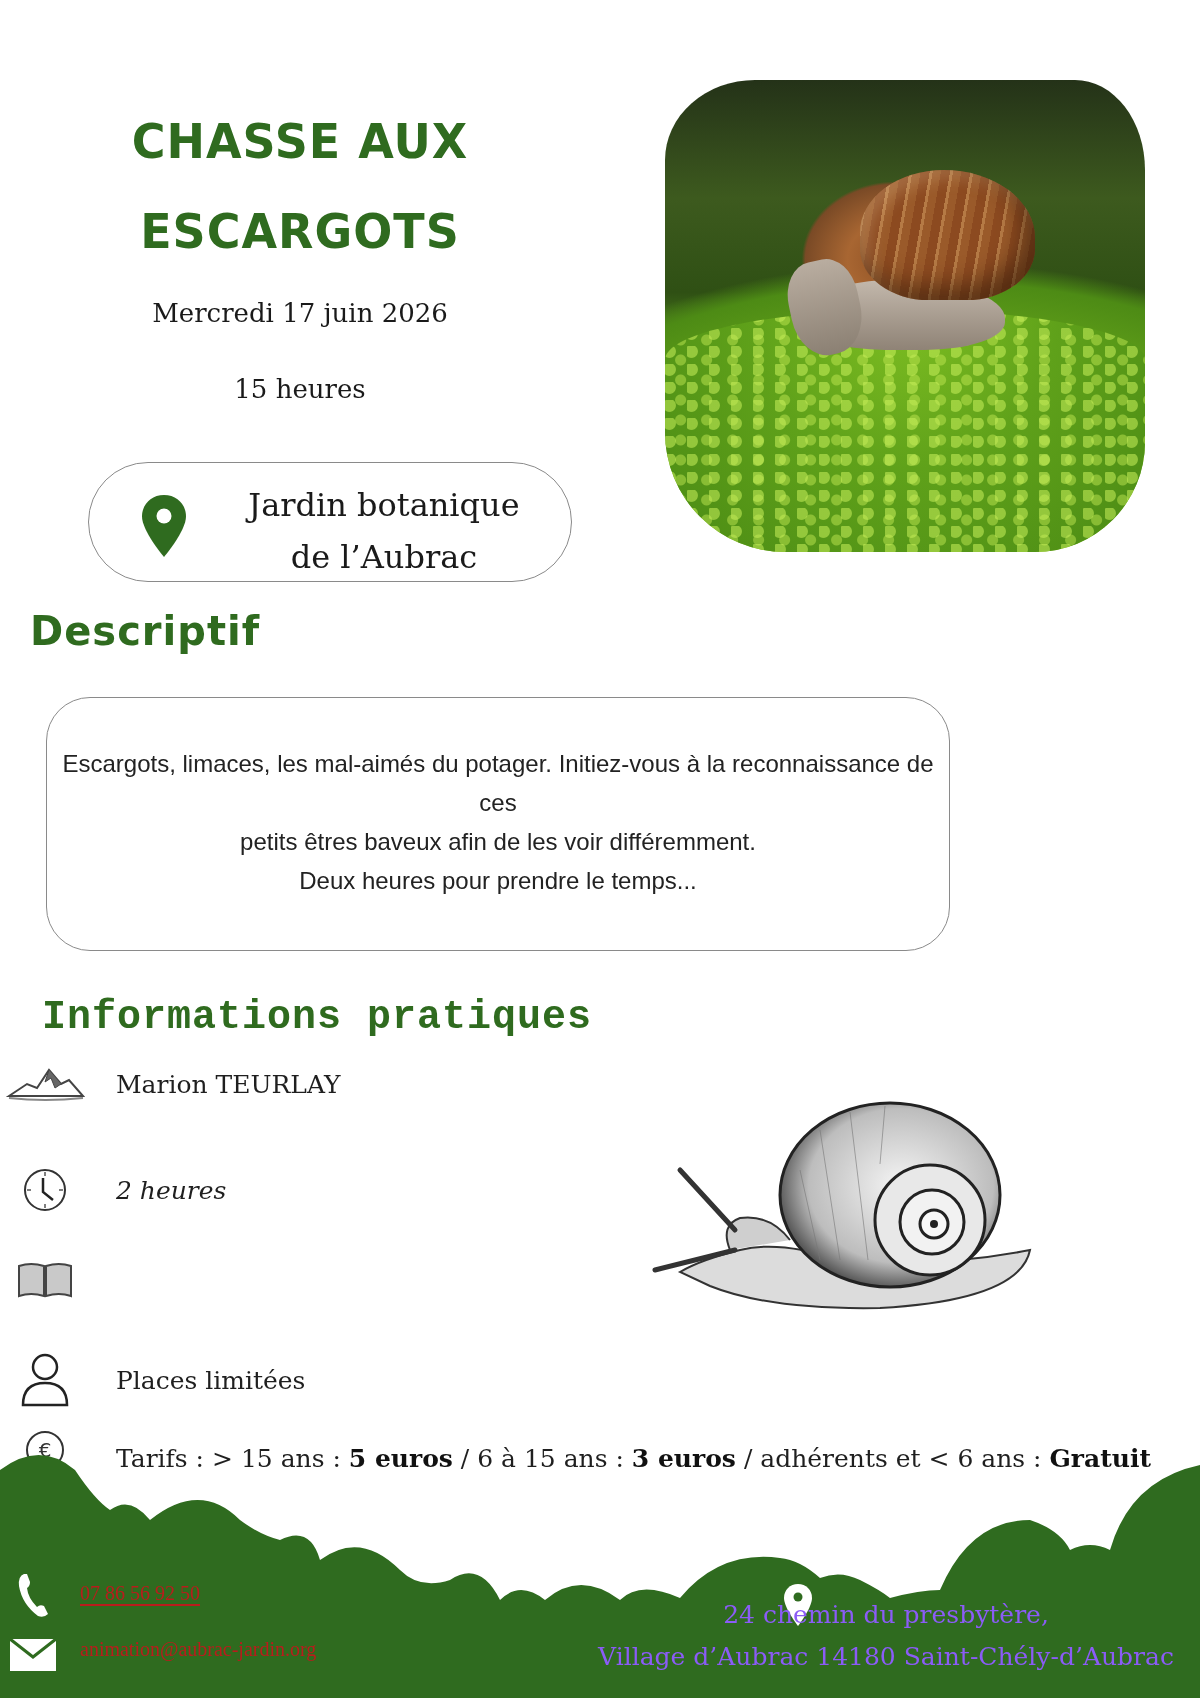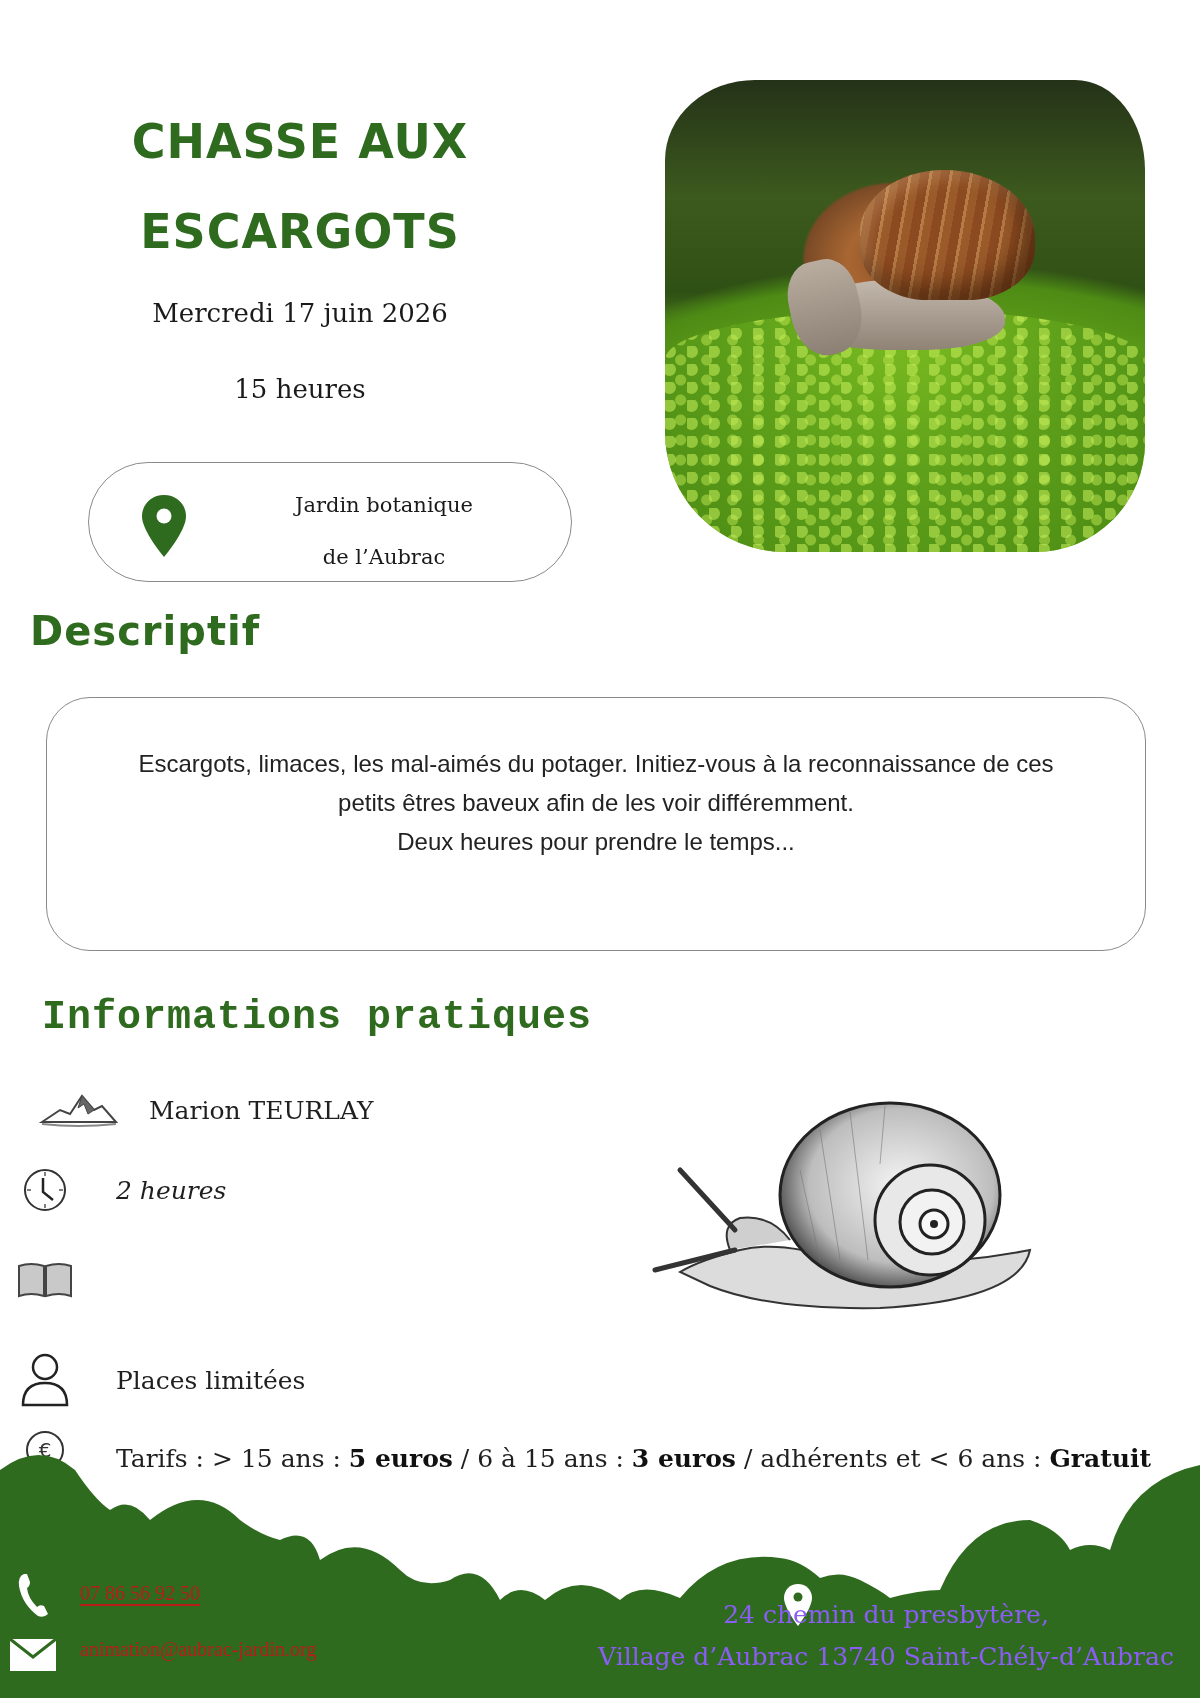--- a/index.html
+++ b/index.html
@@ -23,21 +23,21 @@
 
     .place-box {
       position: absolute; left: 88px; top: 462px; width: 484px; height: 120px;
       border: 1.5px solid #8a8a8a; border-radius: 60px;
       display: flex; align-items: center;
     }
     .place-box .pin { position: absolute; left: 50px; top: 30px; width: 50px; height: 66px; }
     .place-text {
       position: absolute; left: 140px; top: 16px; width: 310px;
       text-align: center; font-family: "DejaVu Serif", serif;
-      font-size: 21px; line-height: 52px;
+      font-size: 32px; line-height: 52px;
     }
     .place-text span { display: block; }
 
     .photo {
       position: absolute; left: 665px; top: 80px; width: 480px; height: 472px;
       border-radius: 90px 70px 110px 120px / 80px 90px 110px 120px;
       overflow: hidden;
       background:
         radial-gradient(ellipse 120px 100px at 48% 38%, #8b4e22 0%, #a86632 40%, #7a4a26 75%, transparent 78%),
         radial-gradient(ellipse 80px 70px at 40% 56%, #b9aea0 0%, #9a8f82 60%, transparent 65%),
@@ -73,34 +73,34 @@
 
     .section-title {
       position: absolute; color: #2f6b1f;
       font-family: "DejaVu Sans", sans-serif; font-weight: bold;
       font-size: 40px; letter-spacing: 1px;
     }
     .desc-title { left: 30px; top: 608px; }
     .info-title { left: 42px; top: 995px; font-family: Liberation Mono, monospace; }
 
     .desc-box {
-      position: absolute; left: 46px; top: 697px; width: 1100px; height: 254px;
+      position: absolute; left: 46px; top: 697px; width: 904px; height: 254px;
       border: 1.5px solid #8a8a8a; border-radius: 44px;
     }
     .desc-text {
       position: absolute; left: 0; top: 46px; width: 100%;
       text-align: center; font-family: "Liberation Sans", sans-serif;
       font-size: 24px; line-height: 39px; color: #222;
     }
     .desc-text span { display: block; }
 
     .info-row { position: absolute; left: 0; display: flex; align-items: center; }
     .info-row .ico { width: 90px; height: 50px; display: flex; justify-content: center; align-items: center; }
     .info-row .txt { font-family: "DejaVu Serif", serif; font-size: 25px; color: #1f1f1f; margin-left: 26px; }
-    .row-guide { top: 1085px; padding-left: 33px; }
+    .row-guide { top: 1059px; }
     .row-duration { top: 1165px; font-style: italic; }
     .row-booking { top: 1255px; }
     .row-places { top: 1350px; }
     .row-tarifs { top: 1428px; }
     .row-tarifs .txt { font-size: 25px; white-space: nowrap; }
     .row-tarifs b { font-weight: bold; color: #111; }
 
     .snail-drawing { position: absolute; left: 640px; top: 1090px; width: 400px; height: 230px; }
 
     .footer-shape { position: absolute; left: 0; top: 1440px; width: 1200px; height: 258px; }
@@ -264,14 +264,14 @@
   <path d="M2 4 L25 22 L48 4" fill="none" stroke="#2f6b1f" stroke-width="3"></path>
 </svg>
 <a class="contact email">animation@aubrac-jardin.org</a>
 
 <svg class="addr-pin" viewBox="0 0 32 46">
   <path d="M16 2C8 2 2 8 2 16 2 26 16 44 16 44S30 26 30 16C30 8 24 2 16 2Z" fill="#ffffff"></path>
   <circle cx="16" cy="15" r="4.5" fill="#2f6b1f"></circle>
 </svg>
 <div class="address">
   <span>24 chemin du presbytère,</span>
-  <span>Village d’Aubrac 13740 Saint-Chély-d’Aubrac</span>
+  <span>Village d’Aubrac 14180 Saint-Chély-d’Aubrac</span>
 </div>
 
 </body></html>

